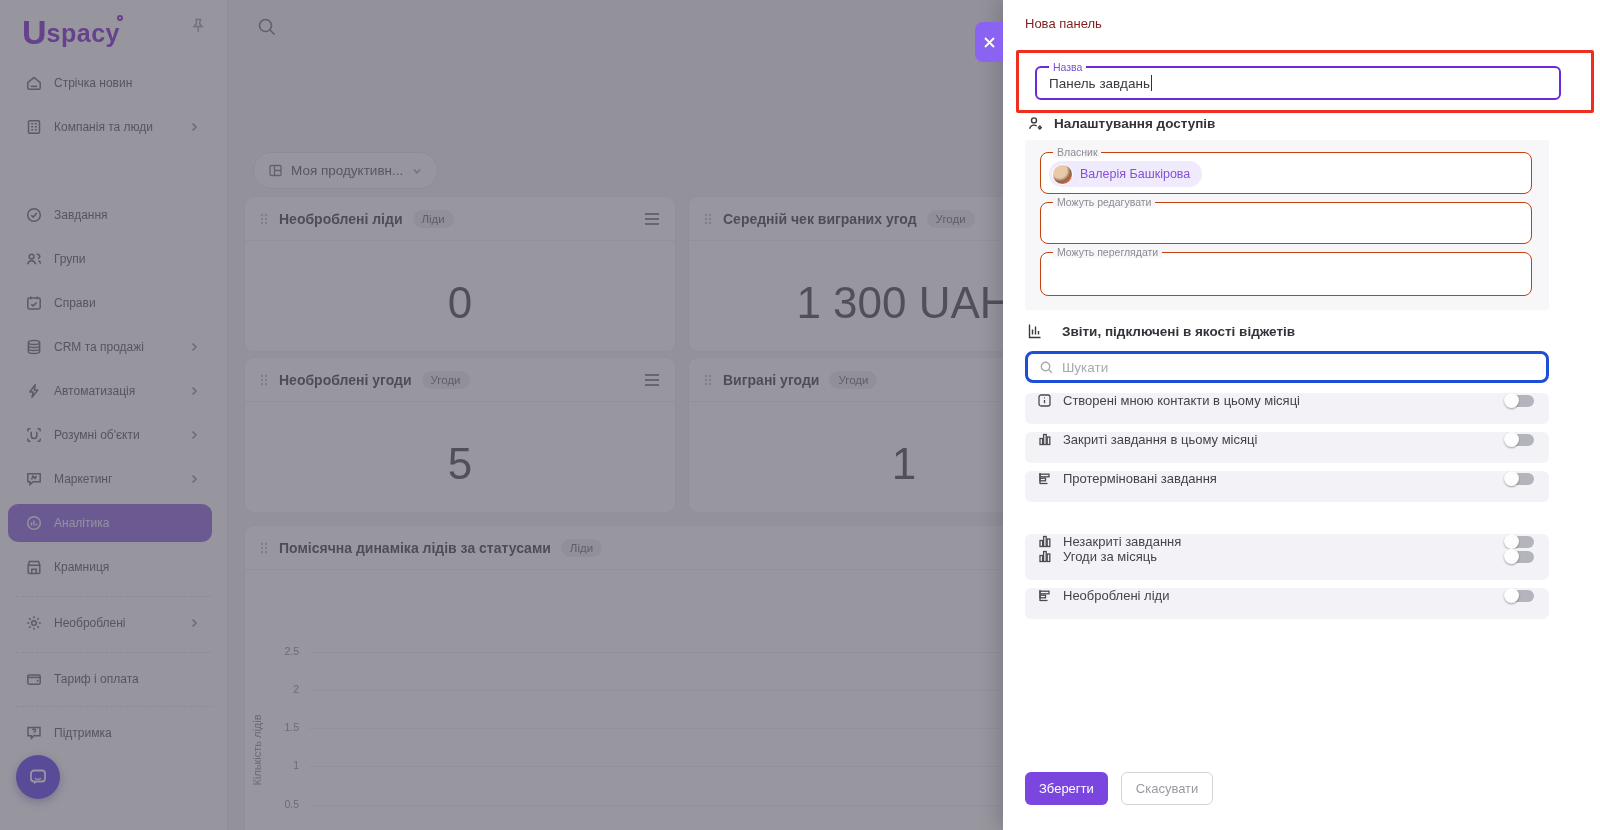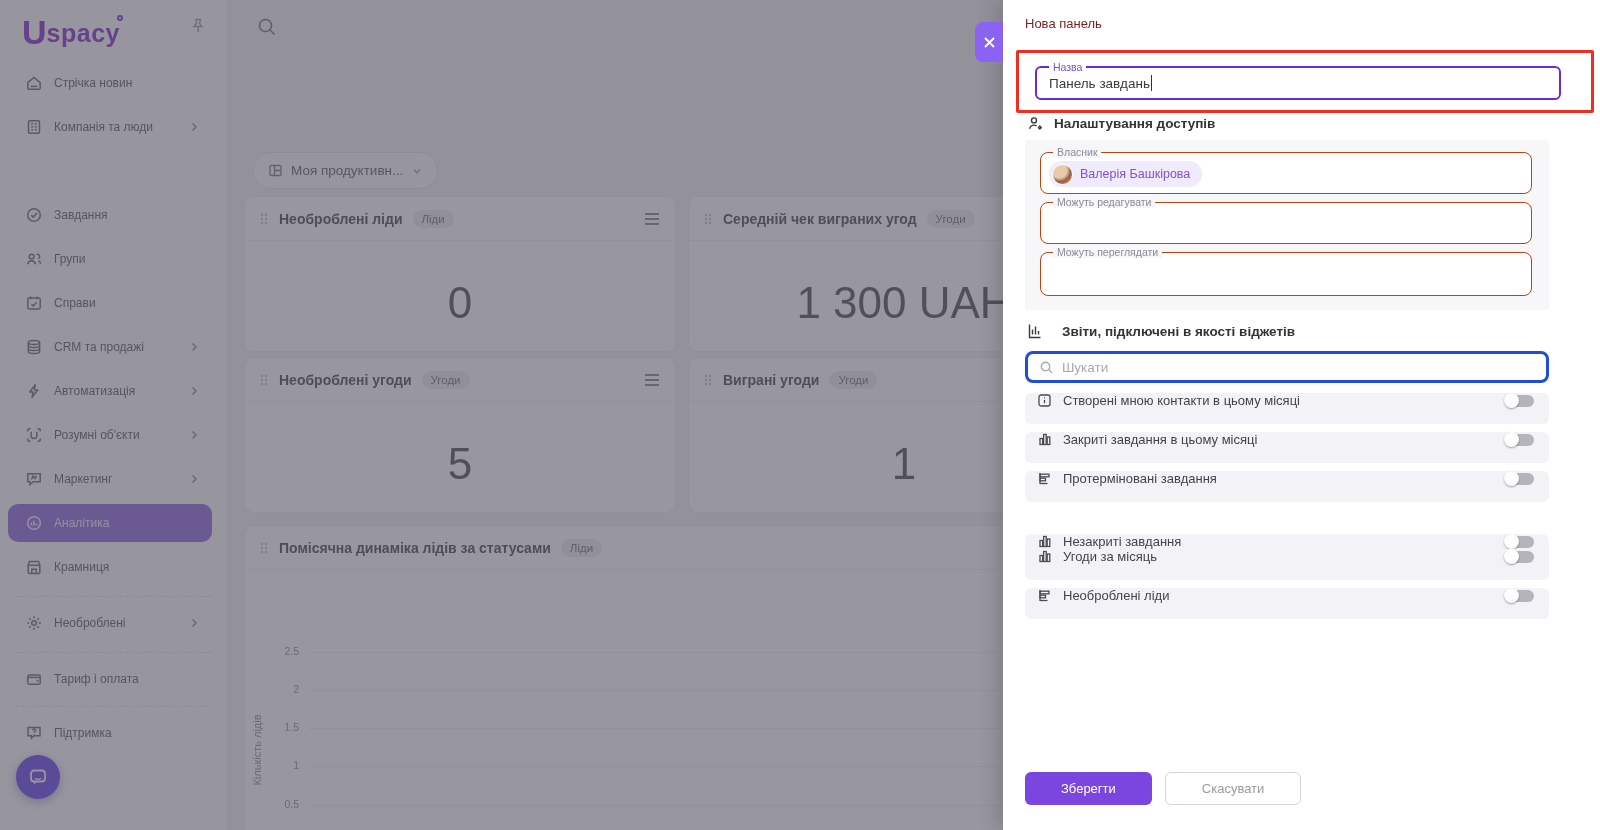--- a/index.html
+++ b/index.html
@@ -66,21 +66,21 @@
   .avatar { width:21px; height:21px; border-radius:50%; background:radial-gradient(circle at 35% 30%,#e8c9a8 0 40%,#8a6350 60%,#d96b3c 75%,#3c2e34 100%); border:1px solid #fff; }
   .owner-name { font-size:12.5px; color:#8450d8; }
   .search-fld { position:absolute; left:22px; top:351px; width:524px; height:32px; border:3px solid #1d4ed8; border-radius:8px; display:flex; align-items:center; gap:8px; padding:0 11px; color:#a8a8b0; }
   .search-ph { font-size:13.5px; color:#a8a8b0; }
   .trow { position:absolute; left:22px; width:524px; height:31px; background:#f3f3f7; border-radius:6px; display:flex; align-items:flex-start; padding:0 12px; gap:11px; }
   .trow .tlabel { font-size:13px; color:#43434b; }
   .toggle { margin-left:auto; position:relative; width:33px; height:15px; cursor:pointer; }
   .toggle .track { position:absolute; left:4px; top:2px; width:26px; height:12px; border-radius:6px; background:#b4b4bd; }
   .toggle .knob { position:absolute; left:0; top:0; width:15px; height:15px; border-radius:50%; background:#fdfdfd; box-shadow:0 1px 2px rgba(0,0,0,.35); }
   .footer { position:absolute; left:22px; top:772px; display:flex; gap:13px; }
-  .btn { height:33px; border-radius:6px; font-size:13px; display:flex; align-items:center; padding:0 36px; cursor:pointer; }
+  .btn { height:33px; border-radius:6px; font-size:13px; display:flex; align-items:center; padding:0 14px; cursor:pointer; }
   .btn-save { background:#7b46e0; color:#fff; }
   .btn-cancel { background:#fff; border:1px solid #d4d4da; color:#9a9aa3; }
 
   svg { display:block; }
 </style>
 </head>
 <body>
 
 <div class="app">
 

